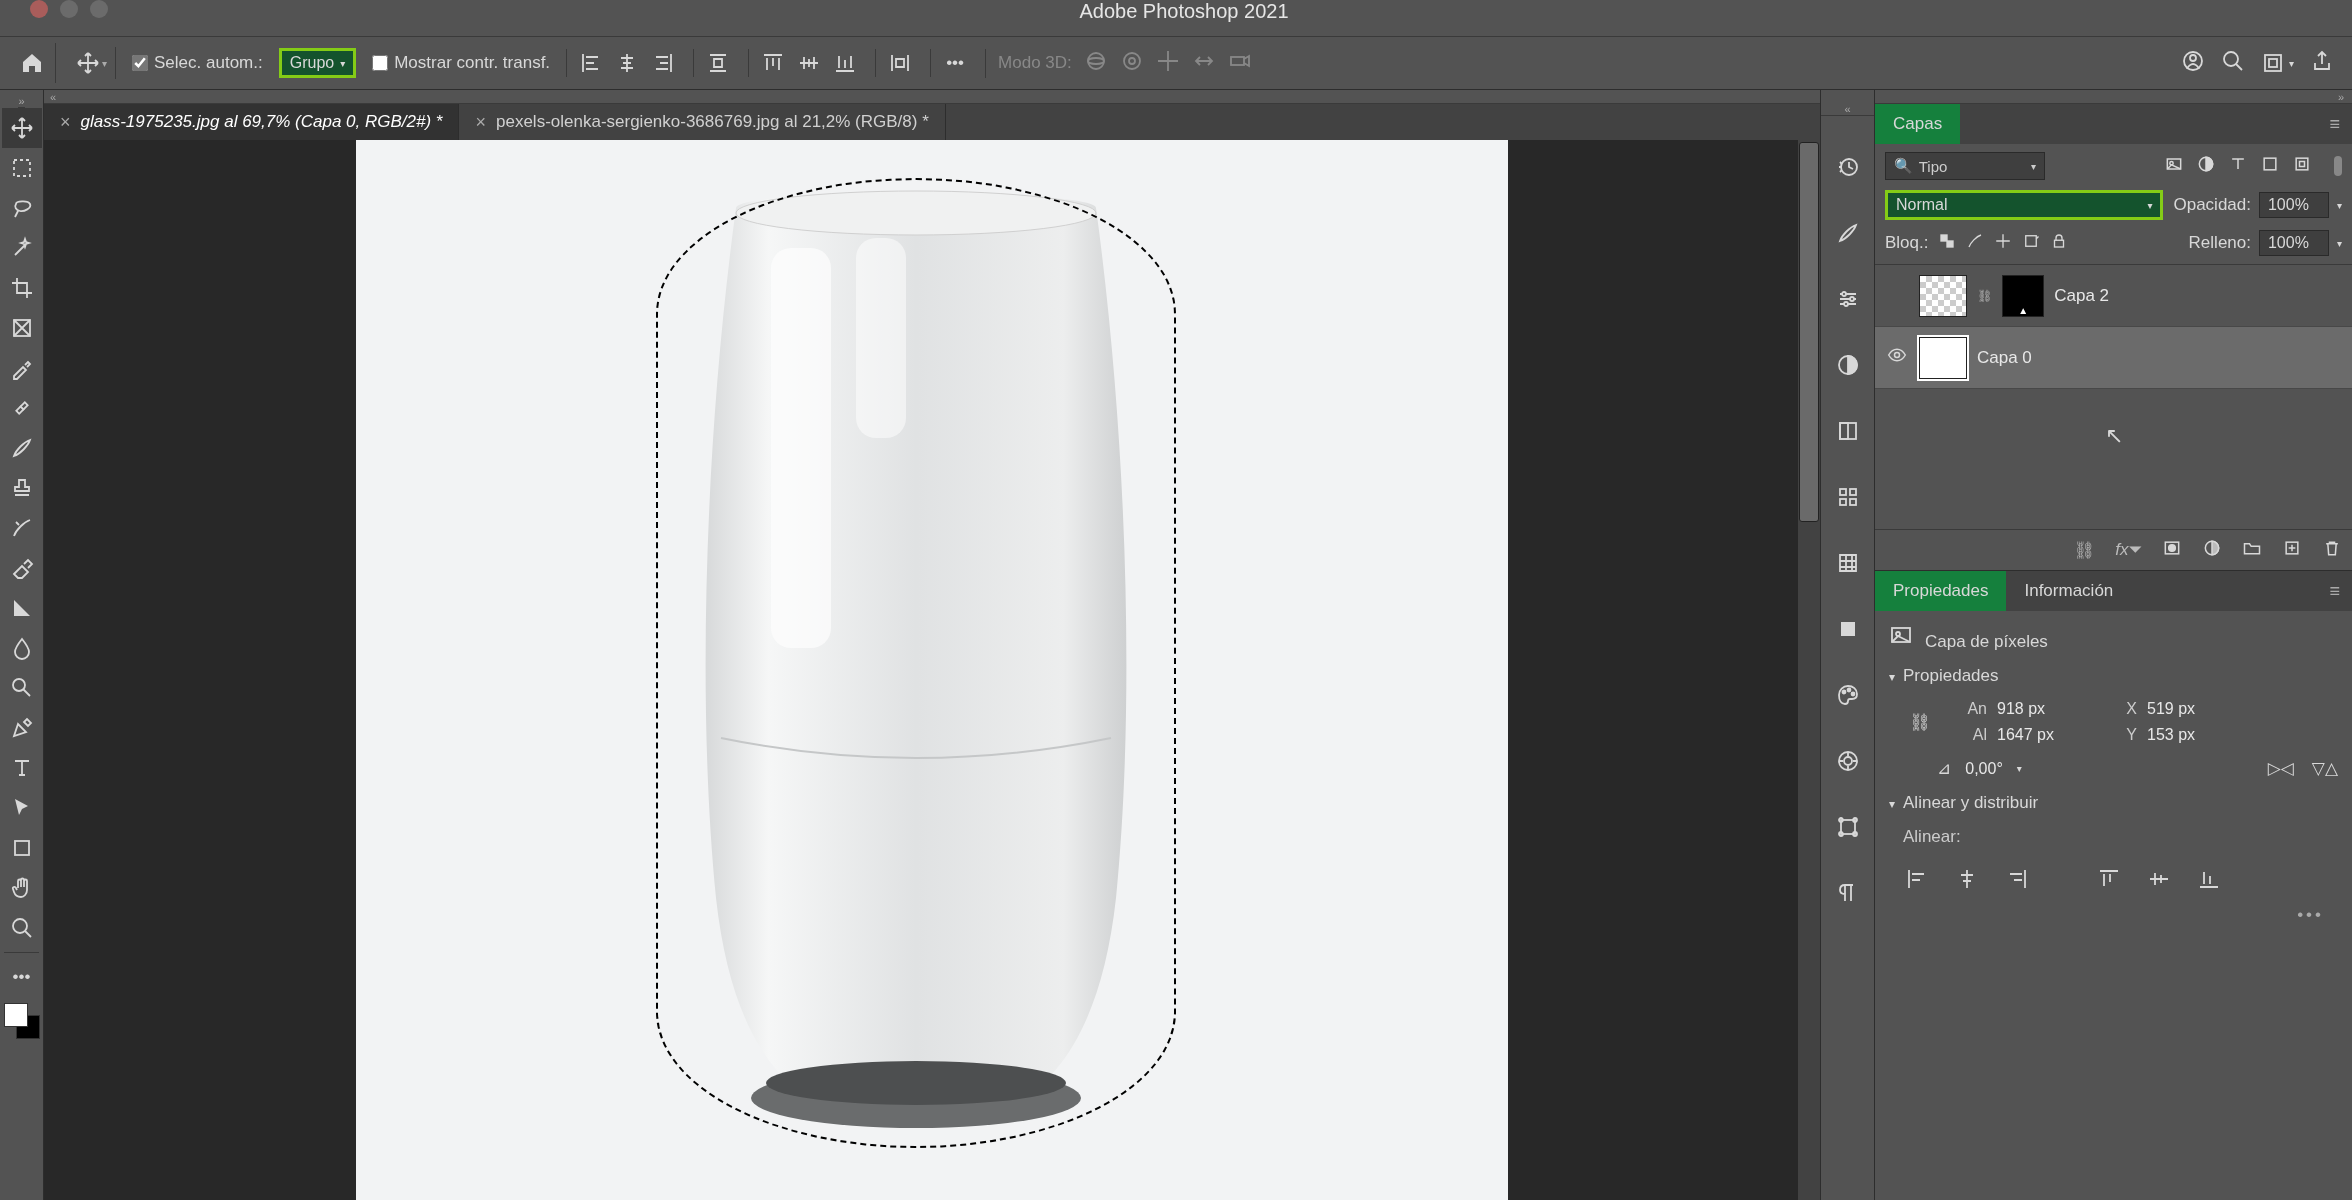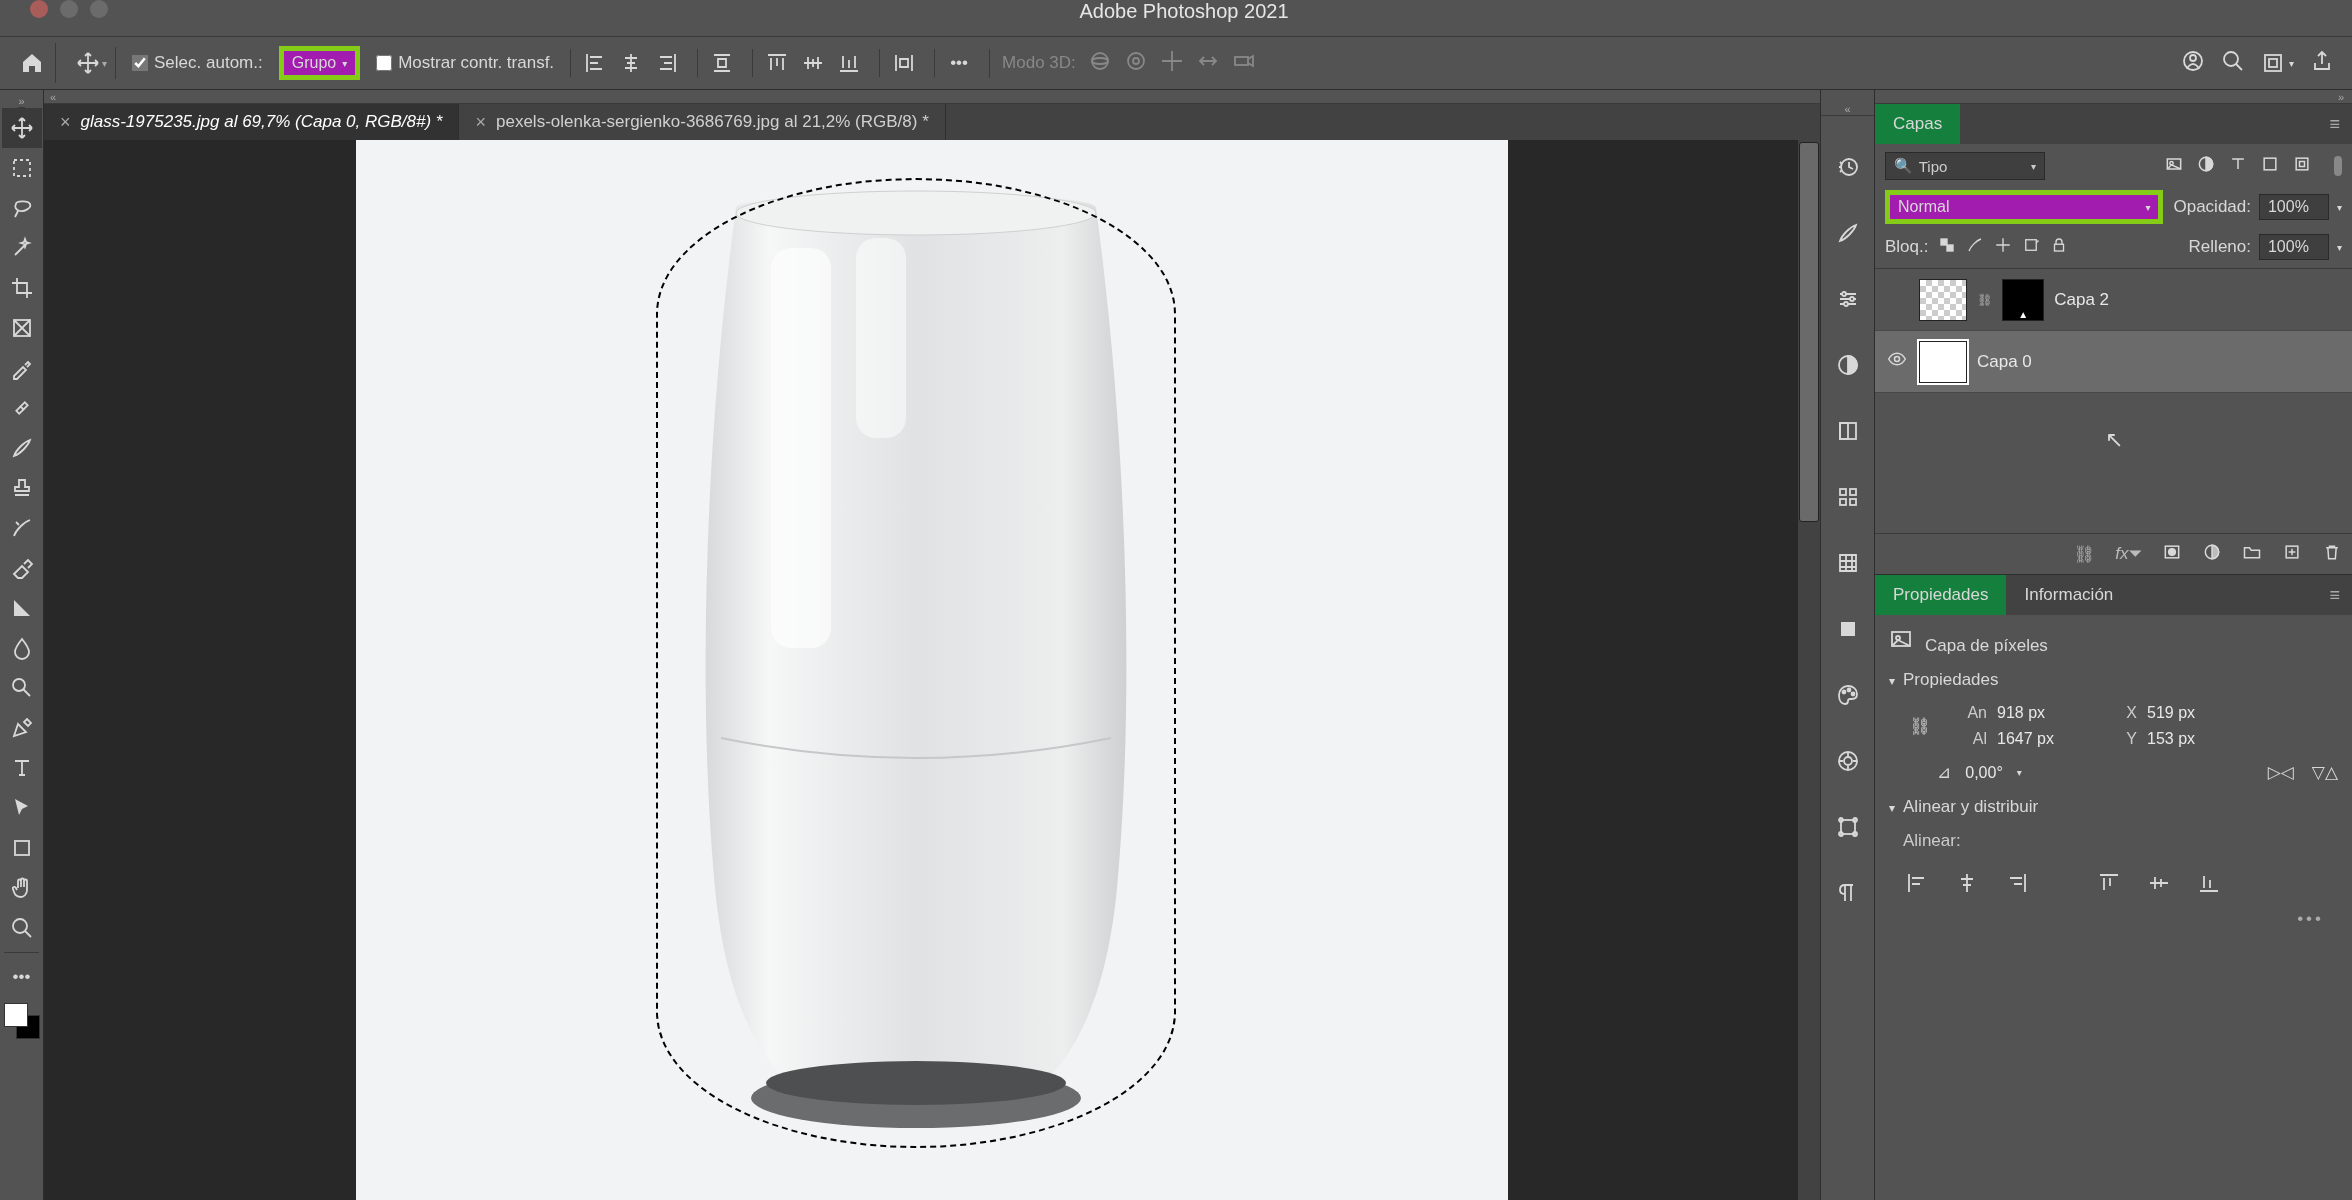--- a/index.html
+++ b/index.html
@@ -14,21 +14,21 @@
 
 
 .options-bar { height: 54px; background: #535353; border-top: 1px solid #3a3a3a; border-bottom: 1px solid #2d2d2d; display: flex; align-items: center; padding: 0 8px; gap: 6px; }
 .home-btn { width: 48px; height: 40px; display: flex; align-items: center; justify-content: center; border-right: 1px solid #3a3a3a; margin-right: 6px; }
 .icon-svg { width: 24px; height: 24px; fill: none; stroke: #d8d8d8; stroke-width: 1.8; }
 .icon-svg.fill { fill: #d8d8d8; stroke: none; }
 .tool-select { display: flex; align-items: center; padding: 4px 8px; border-right: 1px solid #3a3a3a; }
 .tool-select .chev { font-size: 10px; margin-left: 2px; color: #aaa; }
 .chk { display: flex; align-items: center; gap: 6px; padding: 0 10px; }
 .chk input { width: 16px; height: 16px; accent-color: #777; }
-.sel { background: #a21caf; border: 5px solid #84cc16; padding: 3px 8px; color: #d8d8d8; font-size: 16px; display:flex; align-items:center; gap:6px;}
+.sel { background: #14532d; border: 3px solid #84cc16; padding: 3px 8px; color: #d8d8d8; font-size: 16px; display:flex; align-items:center; gap:6px;}
 .opt-group { display: flex; gap: 8px; padding: 0 10px; border-left: 1px solid #3a3a3a; }
 .opt-icon { width: 28px; height: 28px; display: flex; align-items: center; justify-content: center; color: #d8d8d8; }
 .spacer { flex: 1; }
 .opt-right { display: flex; gap: 16px; padding-right: 10px; }
 .mode3d { color: #888; display:flex; align-items:center; gap:12px; padding:0 12px; border-left:1px solid #3a3a3a;}
 .mode3d .icon-svg { stroke:#888; }
 
 
 .tab-bar { height: 36px; background: #424242; display: flex; align-items: stretch; margin-left: 54px; }
 .tab { display: flex; align-items: center; padding: 0 16px; gap: 10px; font-size: 17px; color: #d0d0d0; border-right: 1px solid #2d2d2d; }
@@ -358,21 +358,21 @@
       <div class="sw back"></div>
       <div class="sw front"></div>
     </div>
   </div>
 
   <div style="flex:1; display:flex; flex-direction:column;">
     <div class="collapse-row" style="justify-content:flex-start; padding-left:6px;">«</div>
     <div class="tab-bar" style="margin-left:0;">
       <div class="tab active">
         <span class="x">×</span>
-        <span class="tabtitle">glass-1975235.jpg al 69,7% (Capa 0, RGB/8#) *</span>
+        <span class="tabtitle">glass-1975235.jpg al 69,7% (Capa 0, RGB/2#) *</span>
       </div>
       <div class="tab">
         <span class="x">×</span>
         <span>pexels-olenka-sergienko-3686769.jpg al 21,2% (RGB/8) *</span>
       </div>
     </div>
 
     <div class="canvas-zone">
       <div class="canvas">
 

